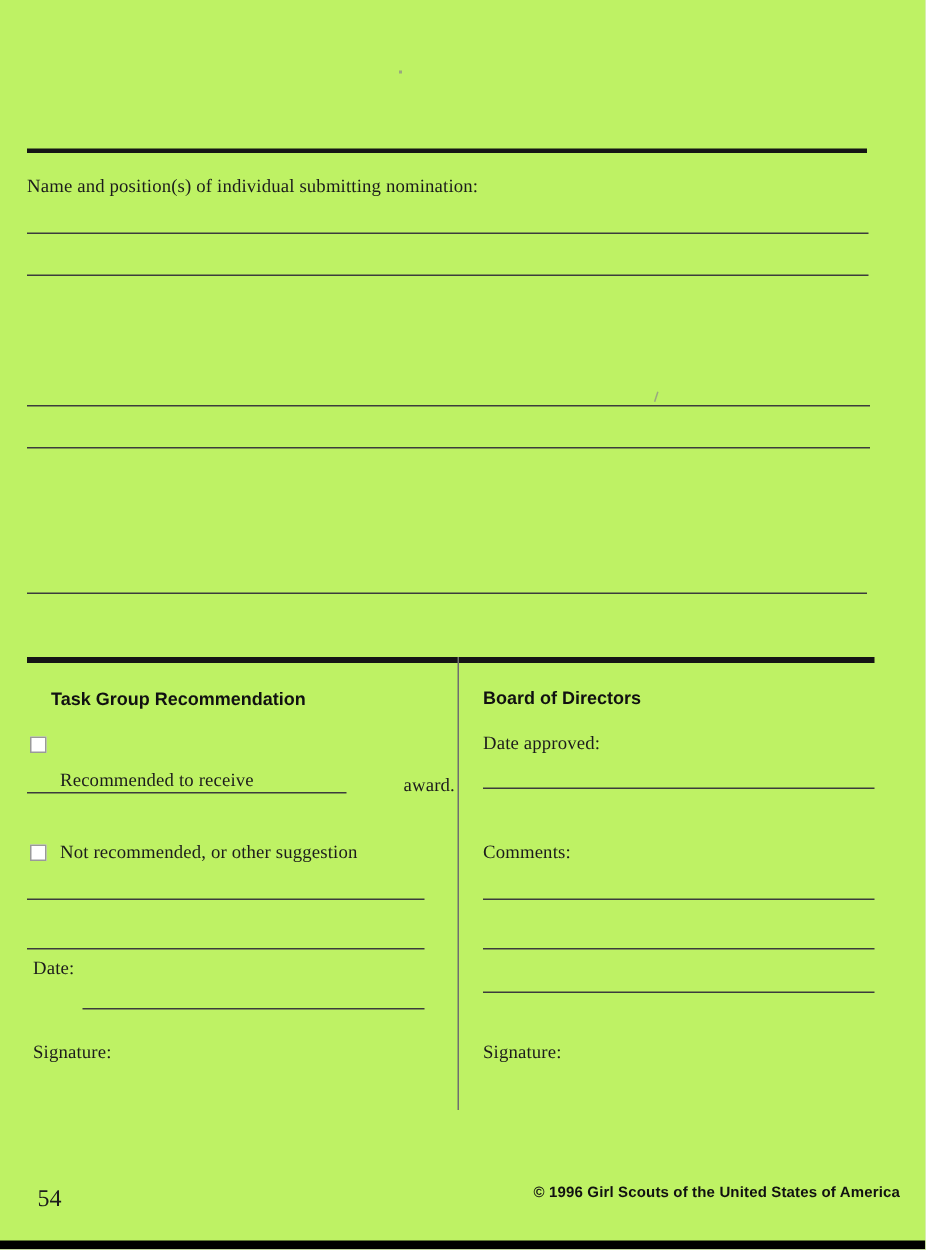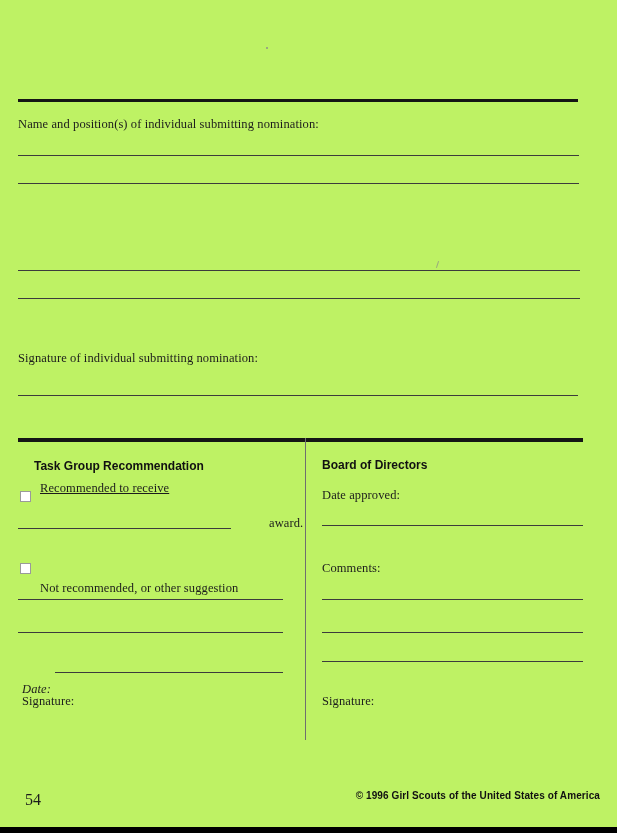--- a/index.html
+++ b/index.html
@@ -83,41 +83,40 @@
 
   <div class="rule" style="left:18px; top:99px; width:560px; height:3px;"></div>
 
   <div class="serif-text" style="left:18px; top:117px;">Name and position(s) of individual submitting nomination:</div>
   <div class="line" style="left:18px; top:155px; width:561px;"></div>
   <div class="line" style="left:18px; top:183px; width:561px;"></div>
 
   <div class="line" style="left:18px; top:270px; width:562px;"></div>
   <div class="line" style="left:18px; top:298px; width:562px;"></div>
 
-  <div class="serif-text" style="left:18px; top:351px;">Signature of individual submitting nomination:</div>
   <div class="line" style="left:18px; top:395px; width:560px;"></div>
 
   <div class="rule" style="left:18px; top:438px; width:565px; height:4px;"></div>
   <div class="vrule" style="left:305px; top:438px; height:302px;"></div>
 
   <div class="bold-head" style="left:18px; top:459px;margin-left:16px;">Task Group Recommendation</div>
 
   <div class="checkbox" style="left:20px; top:491px;"></div>
-  <div class="serif-text" style="left:40px; top:481px;text-decoration:underline;">Recommended to receive</div>
+  <div class="serif-text" style="left:40px; top:513px;">Recommended to receive</div>
 
   <div class="line" style="left:18px; top:528px; width:213px;"></div>
   <div class="serif-text" style="left:237px; top:516px;margin-left:32px;">award.</div>
 
   <div class="checkbox" style="left:20px; top:563px;"></div>
-  <div class="serif-text" style="left:40px; top:561px;margin-top:20px;">Not recommended, or other suggestion</div>
+  <div class="serif-text" style="left:40px; top:561px;">Not recommended, or other suggestion</div>
 
   <div class="line" style="left:18px; top:599px; width:265px;"></div>
   <div class="line" style="left:18px; top:632px; width:265px;"></div>
 
-  <div class="serif-text" style="left:22px; top:682px;font-style:italic;">Date:</div>
+  <div class="serif-text" style="left:22px; top:638px;">Date:</div>
   <div class="line" style="left:55px; top:672px; width:228px;"></div>
 
   <div class="serif-text" style="left:22px; top:694px;">Signature:</div>
 
   <div class="bold-head" style="left:322px; top:458px;">Board of Directors</div>
 
   <div class="serif-text" style="left:322px; top:488px;">Date approved:</div>
   <div class="line" style="left:322px; top:525px; width:261px;"></div>
 
   <div class="serif-text" style="left:322px; top:561px;">Comments:</div>

